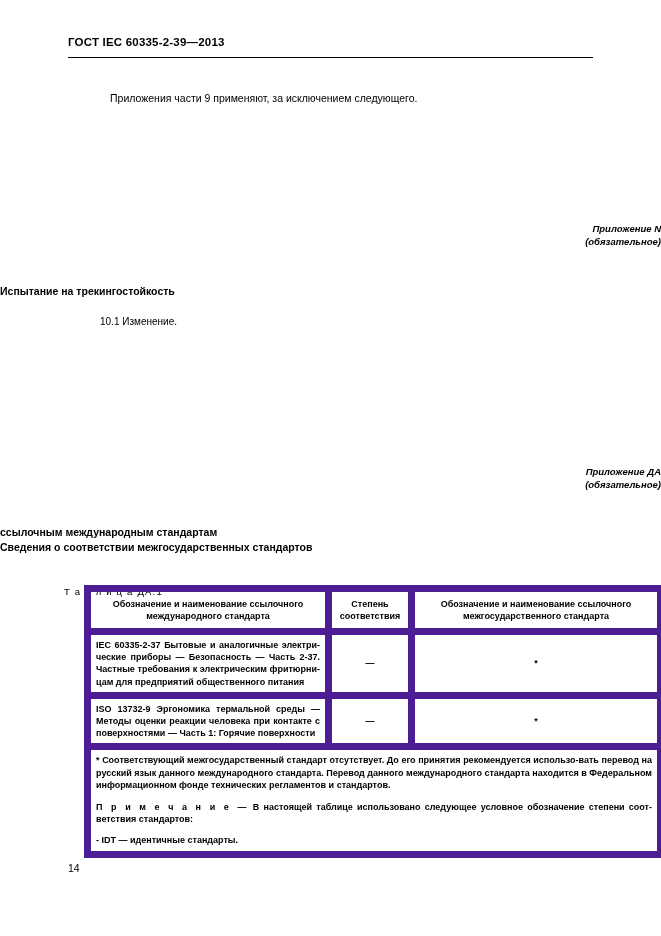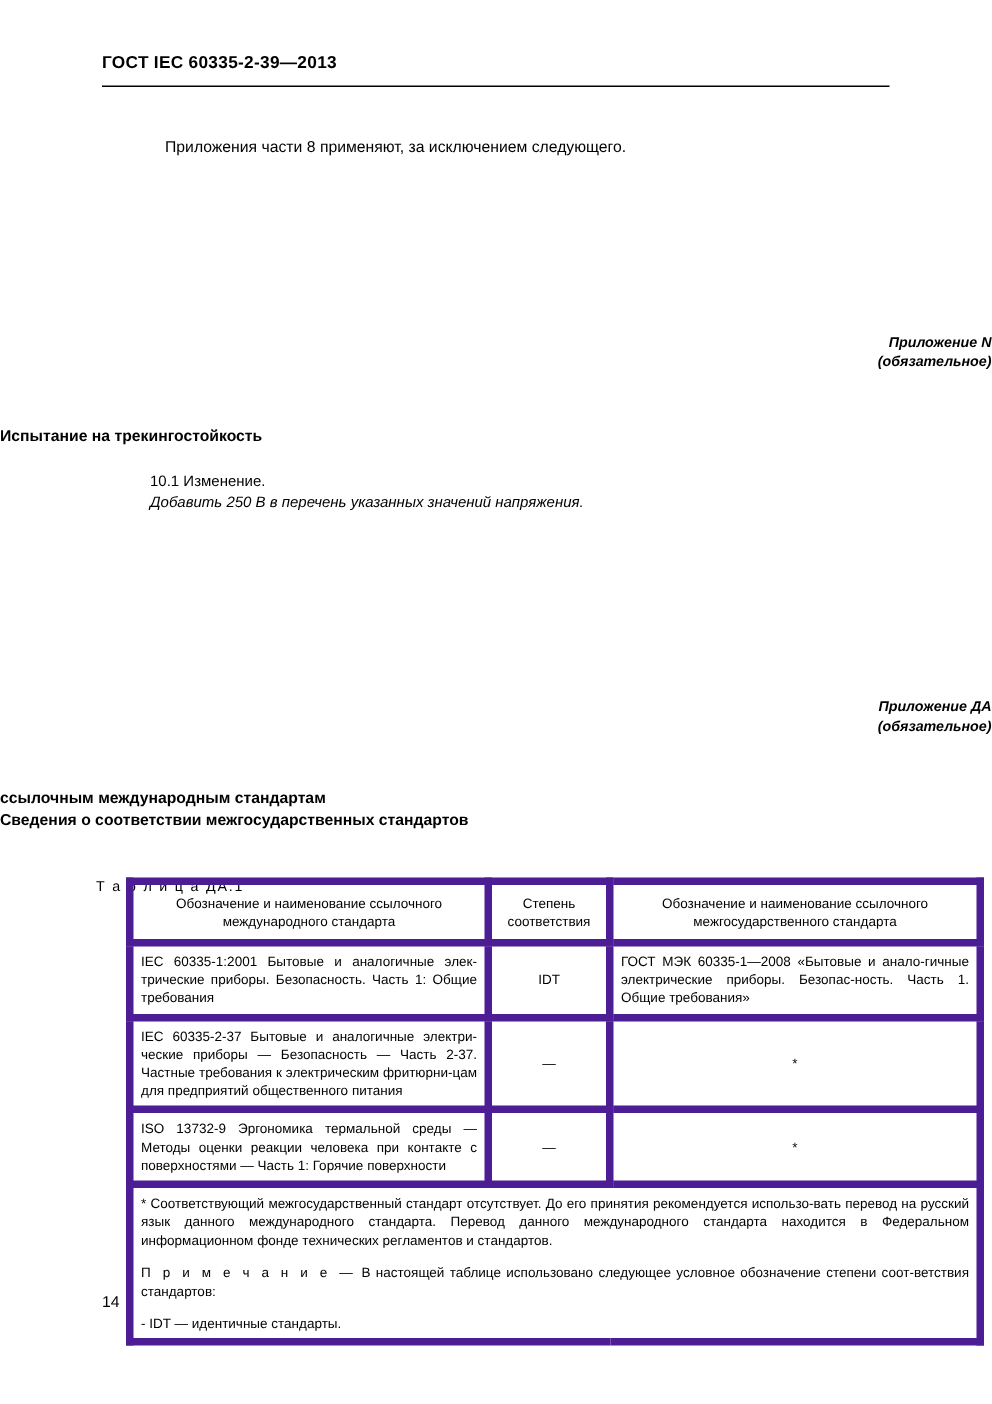--- a/index.html
+++ b/index.html
@@ -99,24 +99,24 @@
   .tbl {
     position: absolute;
     top: 585px;
     left: 84px;
     width: 530px;
     border-collapse: collapse;
     font-size: 9px;
     table-layout: fixed;
   }
   .tbl td, .tbl th {
-    border: 5px solid #4c1d95;
+    border: 7px solid #4c1d95;
     vertical-align: top;
     padding: 4px 5px 4px 5px;
-    font-weight: normal;
+    font-weight: bold;
   }
   .tbl th {
     text-align: center;
     vertical-align: middle;
     padding: 6px 4px;
     line-height: 12px;
   }
   .col1 { width: 226px; }
   .col2 { width: 68px; }
   .col3 { width: 234px; }
@@ -152,31 +152,30 @@
   }
 </style>
 </head>
 <body>
 
 <div class="page">
 
   <div class="header">ГОСТ IEC 60335-2-39—2013</div>
   <div class="header-rule"></div>
 
-  <div class="intro">Приложения части 8 применяют, за исключением следующего.</div>
+  <div class="intro">Приложения части 9 применяют, за исключением следующего.</div>
 
   <div class="annex-label annex-n">
     <div>Приложение N</div>
     <div class="annex-sub">(обязательное)</div>
   </div>
 
   <div class="section-title title-n">Испытание на трекингостойкость</div>
 
   <div class="clause-num">10.1  Изменение.</div>
-  <div class="clause-italic">Добавить 250 В в перечень указанных значений напряжения.</div>
 
   <div class="annex-label annex-da">
     <div>Приложение ДА</div>
     <div class="annex-sub">(обязательное)</div>
   </div>
 
   <div class="section-title title-da">
     <div>ссылочным международным стандартам</div>
     <div>Сведения о соответствии межгосударственных стандартов</div>
   </div>
@@ -185,25 +184,20 @@
 
   <table class="tbl">
     <thead>
       <tr>
         <th class="col1">Обозначение и наименование ссылочного международного стандарта</th>
         <th class="col2">Степень соответствия</th>
         <th class="col3">Обозначение и наименование ссылочного межгосударственного стандарта</th>
       </tr>
     </thead>
     <tbody>
-      <tr>
-        <td class="cell-body">IEC 60335-1:2001 Бытовые и аналогичные элек-трические приборы. Безопасность. Часть 1: Общие требования</td>
-        <td class="cell-center">IDT</td>
-        <td class="cell-body">ГОСТ МЭК 60335-1—2008 «Бытовые и анало-гичные электрические приборы. Безопас-ность. Часть 1. Общие требования»</td>
-      </tr>
       <tr>
         <td class="cell-body">IEC 60335-2-37 Бытовые и аналогичные электри-ческие приборы — Безопасность — Часть 2-37. Частные требования к электрическим фритюрни-цам для предприятий общественного питания</td>
         <td class="cell-center">—</td>
         <td class="cell-center">*</td>
       </tr>
       <tr>
         <td class="cell-body">ISO 13732-9 Эргономика термальной среды — Методы оценки реакции человека при контакте с поверхностями — Часть 1: Горячие поверхности</td>
         <td class="cell-center">—</td>
         <td class="cell-center">*</td>
       </tr>

